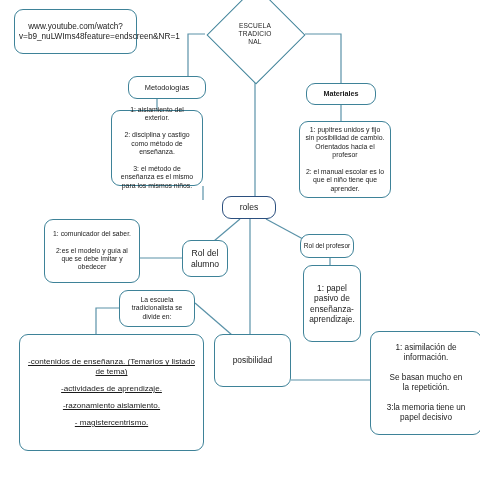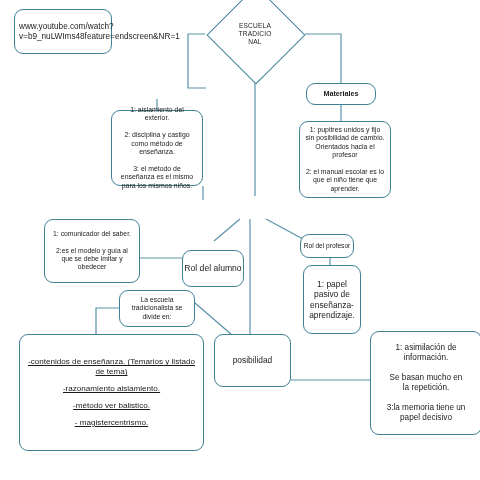--- a/index.html
+++ b/index.html
@@ -71,30 +71,30 @@
     display: flex;
     align-items: center;
     justify-content: center;
     text-align: center;
     white-space: pre-line;
     line-height: 1.25;
     color: #1b1b1b;
     letter-spacing: .2px;
   }
   
-  #n-url        { left: 14px;  top: 9px;   width: 98px; height: 45px;  font-size: 8.2px; padding: 2px 4px; }
+  #n-url        { left: 14px;  top: 9px;   width: 123px; height: 45px;  font-size: 8.2px; padding: 2px 4px; }
   #n-diamond    { left: 205px; top: 1px;   width: 100px; height: 66px;  font-size: 6.6px; }
   #n-metodo     { left: 128px; top: 76px;  width: 78px;  height: 23px;  font-size: 7.4px; }
   #n-metodo-d   { left: 111px; top: 110px; width: 92px;  height: 76px;  font-size: 6.9px; padding: 3px 5px; }
   #n-materiales { left: 306px; top: 83px;  width: 70px;  height: 22px;  font-size: 7.2px; font-weight: bold; }
   #n-materiales-d { left: 299px; top: 121px; width: 92px; height: 77px; font-size: 6.9px; padding: 3px 5px; }
   #n-roles      { left: 222px; top: 196px; width: 54px;  height: 23px;  font-size: 8.6px; border-color:#2b4f7e; border-width:1.6px; }
-  #n-alumno     { left: 182px; top: 240px; width: 62px;  height: 37px;  font-size: 8.6px; margin-top: 10px; }
+  #n-alumno     { left: 182px; top: 240px; width: 46px;  height: 37px;  font-size: 8.6px; }
   #n-profesor   { left: 300px; top: 234px; width: 54px;  height: 24px;  font-size: 6.6px; }
-  #n-profesor-d { left: 303px; top: 265px; width: 58px;  height: 69px;  font-size: 8.4px; padding: 15px 3px; }
+  #n-profesor-d { left: 303px; top: 265px; width: 58px;  height: 77px;  font-size: 8.4px; padding: 15px 3px; }
   #n-comunic    { left: 44px;  top: 219px; width: 96px;  height: 64px;  font-size: 6.8px; padding: 3px 5px; }
   #n-divide     { left: 119px; top: 290px; width: 76px;  height: 37px;  font-size: 6.8px; padding: 2px 4px; }
   #n-lista      { left: 19px;  top: 334px; width: 185px; height: 117px; font-size: 8.1px; padding: 5px 7px; }
   #n-aprend     { left: 214px; top: 334px; width: 77px;  height: 53px;  font-size: 8.4px; }
   #n-asimila    { left: 370px; top: 331px; width: 112px;  height: 104px; font-size: 8.2px; padding: 4px 15px; }
   .listline { display:block;text-decoration:underline; }
   .listline + .listline { margin-top: 7px; }
 </style>
 </head>
 <body>
@@ -138,57 +138,63 @@
     <span class="txt">www.youtube.com/watch?v=b9_nuLWIms48feature=endscreen&amp;NR=1</span>
   </div>
 
   <div class="diamond" id="n-diamond">
     <div class="shape"></div>
     <div class="label">ESCUELA
 TRADICIO
 NAL</div>
   </div>
 
+  <div class="node" id="n-metodo">
+    <span class="txt">Metodologías</span>
+  </div>
   <div class="node" id="n-metodo-d">
     <span class="txt">1: aislamiento del exterior.
 
 2: disciplina y castigo como método de enseñanza.
 
 3: el método de enseñanza es el mismo para los mismos niños.</span>
   </div>
 
   <div class="node" id="n-materiales">
     <span class="txt">Materiales</span>
   </div>
   <div class="node" id="n-materiales-d">
     <span class="txt">1: pupitres unidos y fijo sin posibilidad de cambio. Orientados hacia el profesor
 
 2: el manual escolar es lo que el niño tiene que aprender.</span>
   </div>
 
+  <div class="node" id="n-roles">
+    <span class="txt">roles</span>
+  </div>
   <div class="node" id="n-alumno">
     <span class="txt">Rol del alumno</span>
   </div>
   <div class="node" id="n-profesor">
     <span class="txt">Rol del profesor</span>
   </div>
   <div class="node" id="n-profesor-d">
     <span class="txt">1: papel pasivo de enseñanza-aprendizaje.</span>
   </div>
   <div class="node" id="n-comunic">
     <span class="txt">1: comunicador del saber.
 
 2:es el modelo y guía al que se debe imitar y obedecer</span>
   </div>
 
   <div class="node" id="n-divide">
     <span class="txt">La escuela tradicionalista se divide en:</span>
   </div>
   <div class="node" id="n-lista">
-    <span class="txt"><span class="listline">-contenidos de enseñanza. (Temarios y listado de tema)</span><span class="listline">-razonamiento aislamiento.</span><span class="listline">-método ver balistico.</span><span class="listline">-   magistercentrismo.</span></span>
+    <span class="txt"><span class="listline">-contenidos de enseñanza. (Temarios y listado de tema)</span><span class="listline">-actividades de aprendizaje.</span><span class="listline">-razonamiento aislamiento.</span><span class="listline">-   magistercentrismo.</span></span>
   </div>
 
   <div class="node" id="n-aprend">
     <span class="txt">posibilidad</span>
   </div>
   <div class="node" id="n-asimila">
     <span class="txt">1: asimilación de información.
 
 Se basan mucho en la repetición.
 

